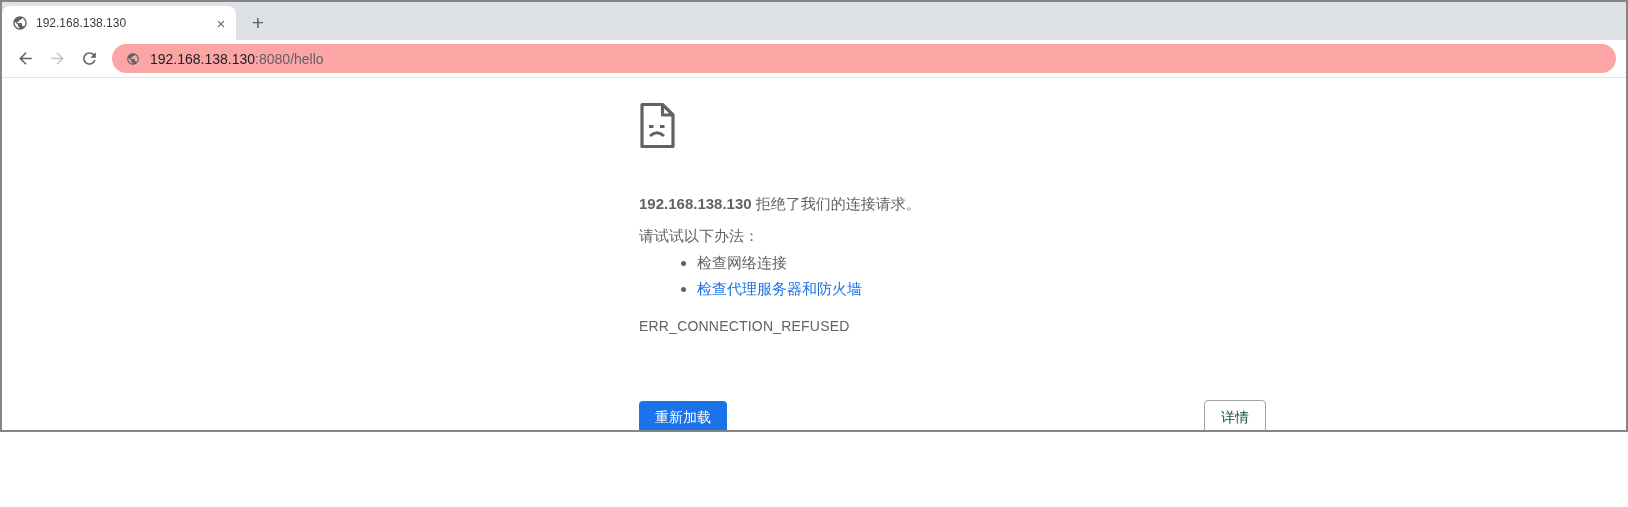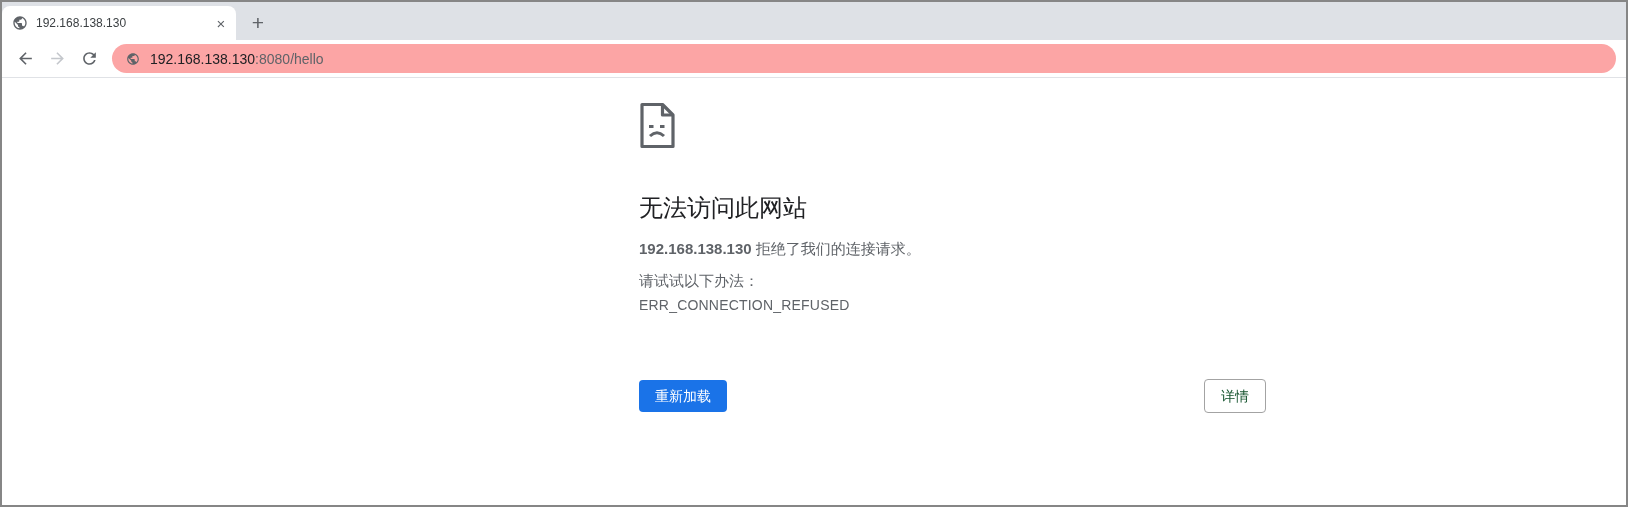--- a/index.html
+++ b/index.html
@@ -1,19 +1,19 @@
 <!DOCTYPE html>
 <html><head>
 <meta charset="utf-8">
 <style>
   * { box-sizing: border-box; margin: 0; padding: 0; }
   body { font-family: "Liberation Sans", sans-serif; background: #fff; }
 
   .window {
-    width: 1628px; height: 507px;
+    width: 1628px; height: 432px;
     border: 2px solid #868686;
     background: #fff;
     overflow: hidden;
     position: relative;
   }
 
   
   .tabstrip {
     height: 38px; background: #dee1e6;
     display: flex; align-items: flex-end;
@@ -161,25 +161,28 @@
 
       <div class="sad-icon">
         <svg width="37" height="47" viewBox="0 0 37 47" fill="none">
           <path d="M3 2.5 H23.5 L34 13 V44.5 H3 Z" stroke="#5f6368" stroke-width="3.2" stroke-linejoin="round"></path>
           <path d="M23.5 2.5 V13 H34" stroke="#5f6368" stroke-width="3.2" stroke-linejoin="round"></path>
           <path d="M10 24.5 h4.5 M21 24.5 h4.5" stroke="#5f6368" stroke-width="3"></path>
           <path d="M11 34 Q18 27.5 25 34" stroke="#5f6368" stroke-width="3" fill="none"></path>
         </svg>
       </div>
 
-      <div class="error-title">无法访问此网站</div>
 
       <p class="error-message"><b>192.168.138.130</b><span> 拒绝了我们的连接请求。</span></p>
 
       <div class="suggestions-title">请试试以下办法：</div>
+      <ul class="suggestions-list">
+        <li><span>检查网络连接</span></li>
+        <li><span class="suggestion-link">检查代理服务器和防火墙</span></li>
+      </ul>
 
       <div class="error-code">ERR_CONNECTION_REFUSED</div>
 
       <div class="buttons-row">
         <button class="reload-btn">重新加载</button>
         <button class="details-btn">详情</button>
       </div>
 
     </div>
   </div>

